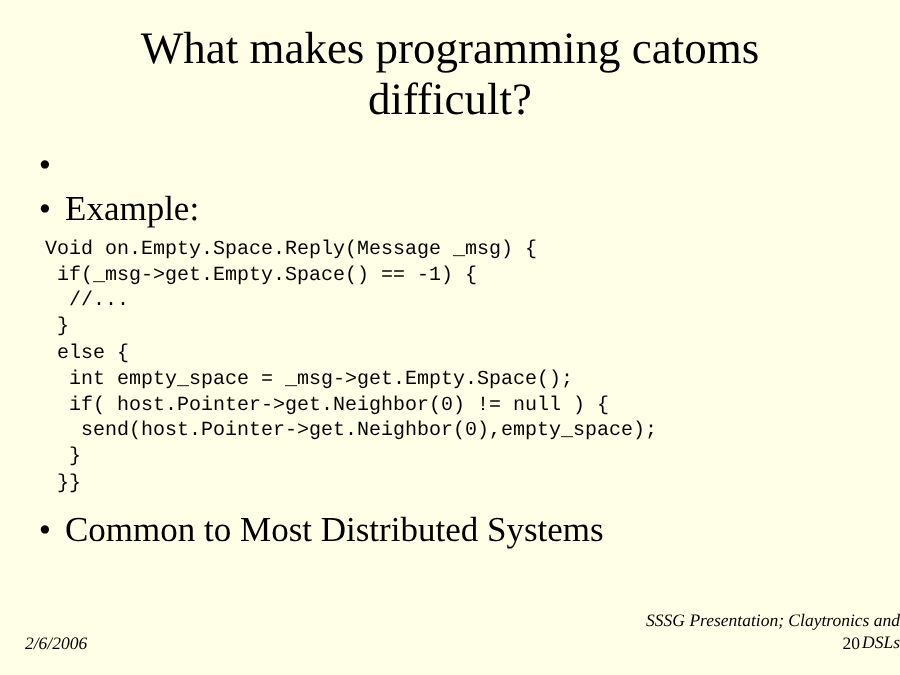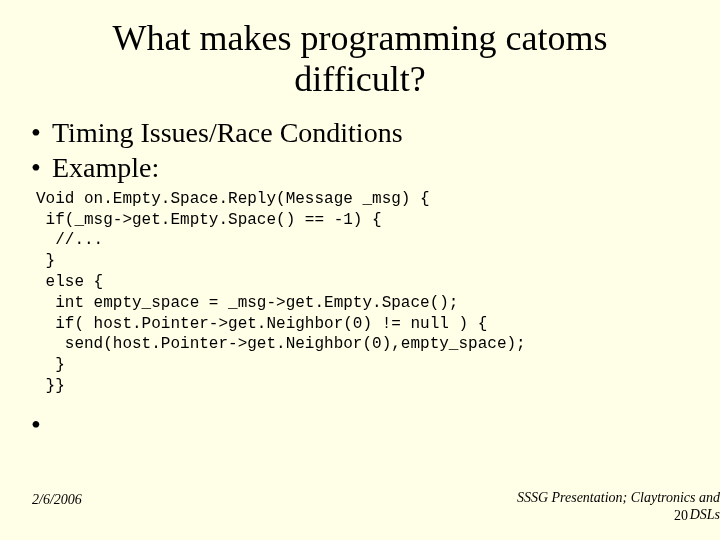--- a/index.html
+++ b/index.html
@@ -50,22 +50,21 @@
     position: absolute;
     bottom: 12px;
     left: 0;
     width: 720px;
     font-size: 14px;
     font-style: italic;
   }
   .footer-left {
     position: absolute;
     left: 20px;
-    bottom: 16px;
-    margin-left: 12px;
+    bottom: 0;
   }
   .footer-center {
     position: absolute;
     left: 0;
     width: 720px;
     text-align: right;
     bottom: 0;
     line-height: 1.2;
   }
   .footer-right {
@@ -81,21 +80,20 @@
 <div class="slide">
 
   <div class="title">
     <span>What makes programming catoms</span><br>
     <span>difficult?</span>
   </div>
 
   <div class="bullets">
     <div class="bullet-row">
       <span class="bullet-dot">•</span>
-      <span>Timing Issues/Race Conditions</span>
     </div>
     <div class="bullet-row">
       <span class="bullet-dot">•</span>
       <span>Example:</span>
     </div>
   </div>
 
   <div class="code">Void on.Empty.Space.Reply(Message _msg) {
  if(_msg-&gt;get.Empty.Space() == -1) {
   //...
@@ -103,20 +101,21 @@
  else {
   int empty_space = _msg-&gt;get.Empty.Space();
   if( host.Pointer-&gt;get.Neighbor(0) != null ) {
    send(host.Pointer-&gt;get.Neighbor(0),empty_space);
   }
  }}</div>
 
   <div class="bullets">
     <div class="bullet-row">
       <span class="bullet-dot">•</span>
+      <span>Common to Most Distributed Systems</span>
     </div>
   </div>
 
   <div class="footer">
     <div class="footer-left">2/6/2006</div>
     <div class="footer-center">
       <span>SSSG Presentation; Claytronics and</span><br>
       <span>DSLs</span>
     </div>
     <div class="footer-right">20</div>

